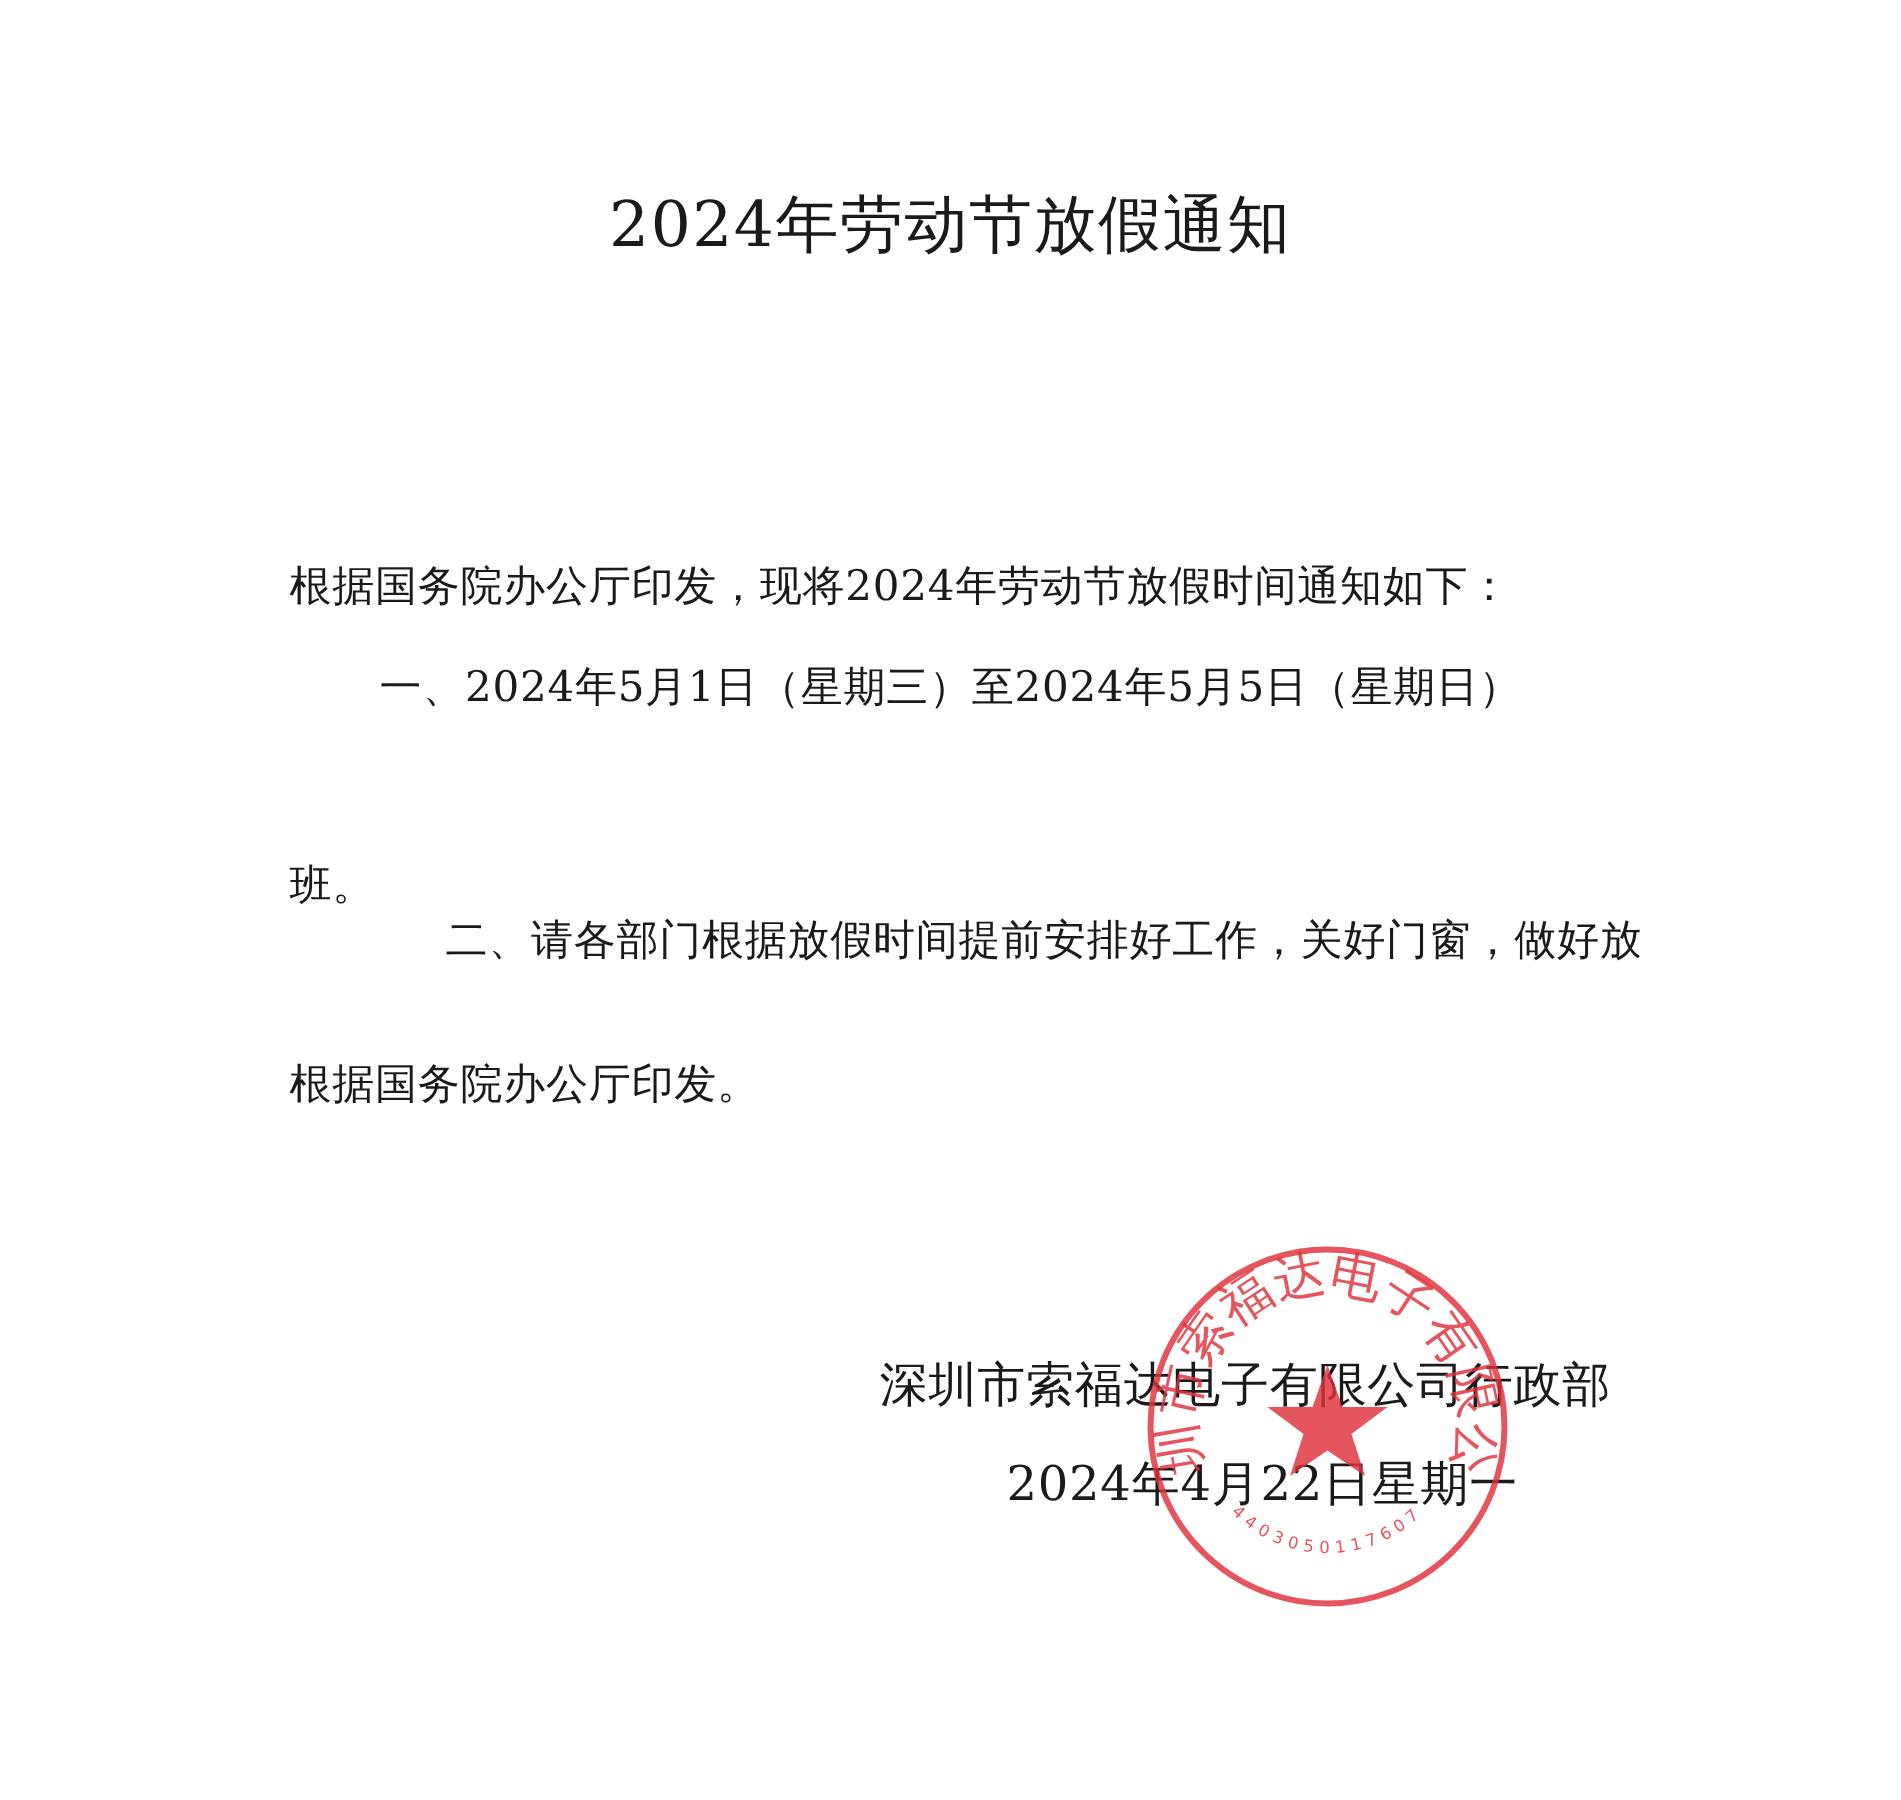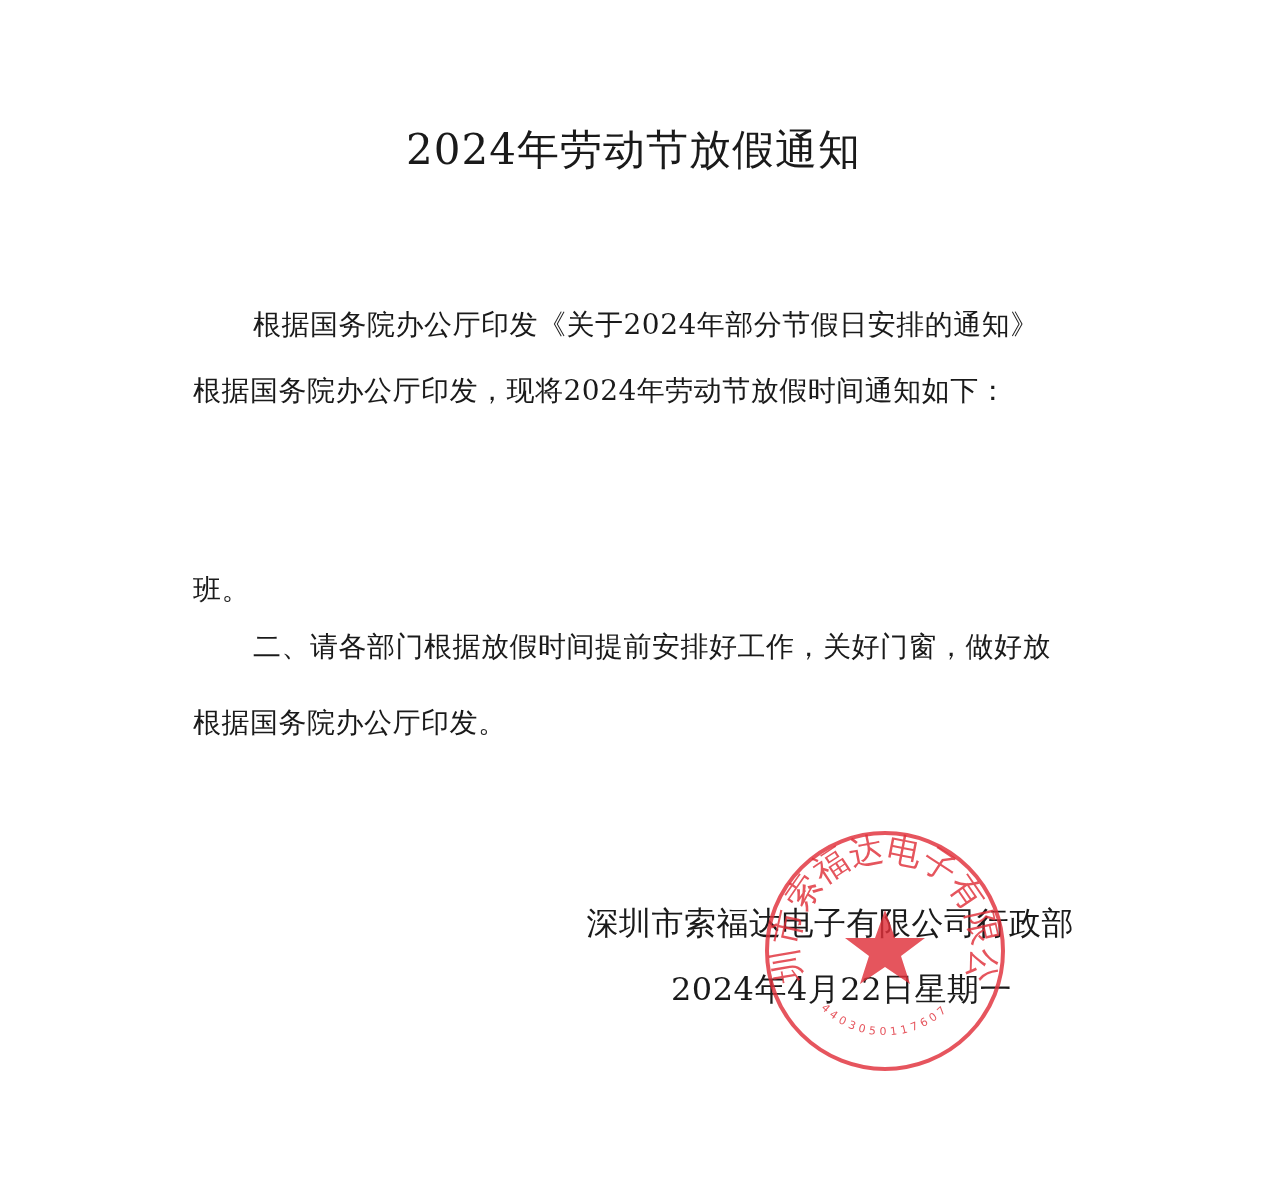--- a/index.html
+++ b/index.html
@@ -13,26 +13,26 @@
   .right { position: absolute; font-size: 32px; white-space: nowrap; letter-spacing: 0.5px; }
   .seal { position: absolute; left: 762px; top: 828px; width: 246px; height: 246px; pointer-events: none; }
 </style>
 </head>
 <body>
 
 <div class="page">
   <div class="title">2024年劳动节放假通知</div>
 
 
-  <div class="line indent" style="top:306px;">根据国务院办公厅印发《关于2024年部分节假日安排的通知》</div>
   <div class="line" style="top:372px;">根据国务院办公厅印发，现将2024年劳动节放假时间通知如下：</div>
 
+  <div class="line indent" style="top:439px;">一、2024年5月1日（星期三）至2024年5月5日（星期日）</div>
   <div class="line" style="top:571px;">班。</div>
 
-  <div class="line indent" style="top:628px;">二、请各部门根据放假时间提前安排好工作，关好门窗，做好放</div>
+  <div class="line indent" style="top:608px;margin-left:44px;">二、请各部门根据放假时间提前安排好工作，关好门窗，做好放</div>
   <div class="line" style="top:704px;">根据国务院办公厅印发。</div>
 
   <div class="right" style="top:902px; right:193px;">深圳市索福达电子有限公司行政部</div>
   <div class="right" style="top:968px; right:255px;text-align:right;">2024年4月22日星期一</div>
 
   <svg class="seal" viewBox="0 0 246 246">
     <defs>
       <path id="sealArc" d="M 40 150 A 88 88 0 1 1 206 150"></path>
       <path id="sealBottomArc" d="M 50 170 A 90 90 0 0 0 196 170"></path>
     </defs>

